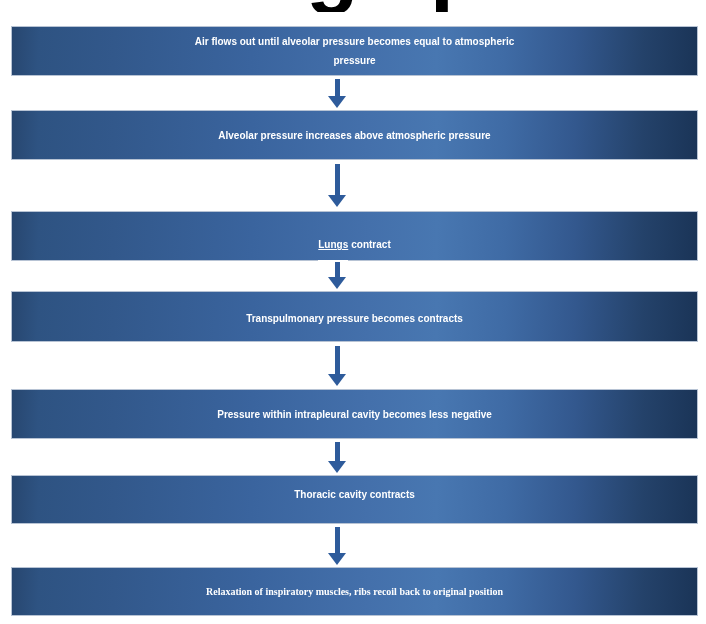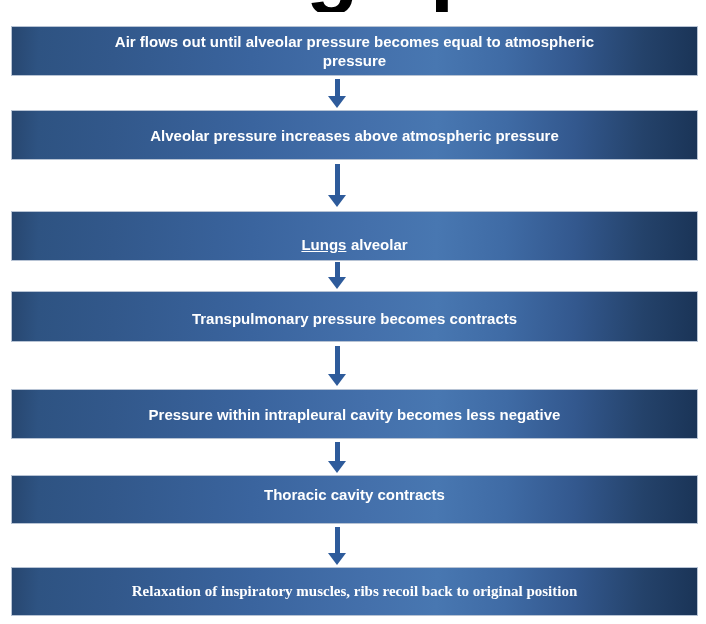--- a/index.html
+++ b/index.html
@@ -50,21 +50,21 @@
       #3f6ba5 72%,
       #33588e 82%,
       #24426a 92%,
       #1a3457 100%);
     display: flex;
     align-items: center;
     justify-content: center;
     text-align: center;
     color: #ffffff;
     font-weight: bold;
-    font-size: 15px;
+    font-size: 10px;
     line-height: 19px;
   }
   .bar .txt { white-space: pre-line; }
 
   .pos-b1 { top: 26px;  height: 50px; }
   .pos-b2 { top: 110px; height: 50px; }
   .pos-b3 { top: 211px; height: 50px; align-items: flex-end; padding-bottom: 6px; }
   .pos-b4 { top: 291px; height: 51px; padding-top: 4px; }
   .pos-b5 { top: 389px; height: 50px; padding-top: 0; }
   .pos-b6 { top: 475px; height: 49px; padding-bottom: 11px; text-align: center; }
@@ -123,21 +123,21 @@
   <div class="bar pos-b2">
     <span class="txt">Alveolar pressure increases above atmospheric pressure</span>
   </div>
 
   <div class="arrow pos-a2">
     <div class="stem"></div>
     <div class="head"></div>
   </div>
 
   <div class="bar pos-b3">
-    <span class="txt"><span class="underline-double">Lungs</span><span>alveolar</span></span>
+    <span class="txt"><span class="underline-double">Lungs</span><span>contract</span></span>
   </div>
 
   <div class="arrow pos-a3">
     <div class="stem"></div>
     <div class="head"></div>
   </div>
 
   <div class="bar pos-b4">
     <span class="txt">Transpulmonary pressure becomes contracts</span>
   </div>

